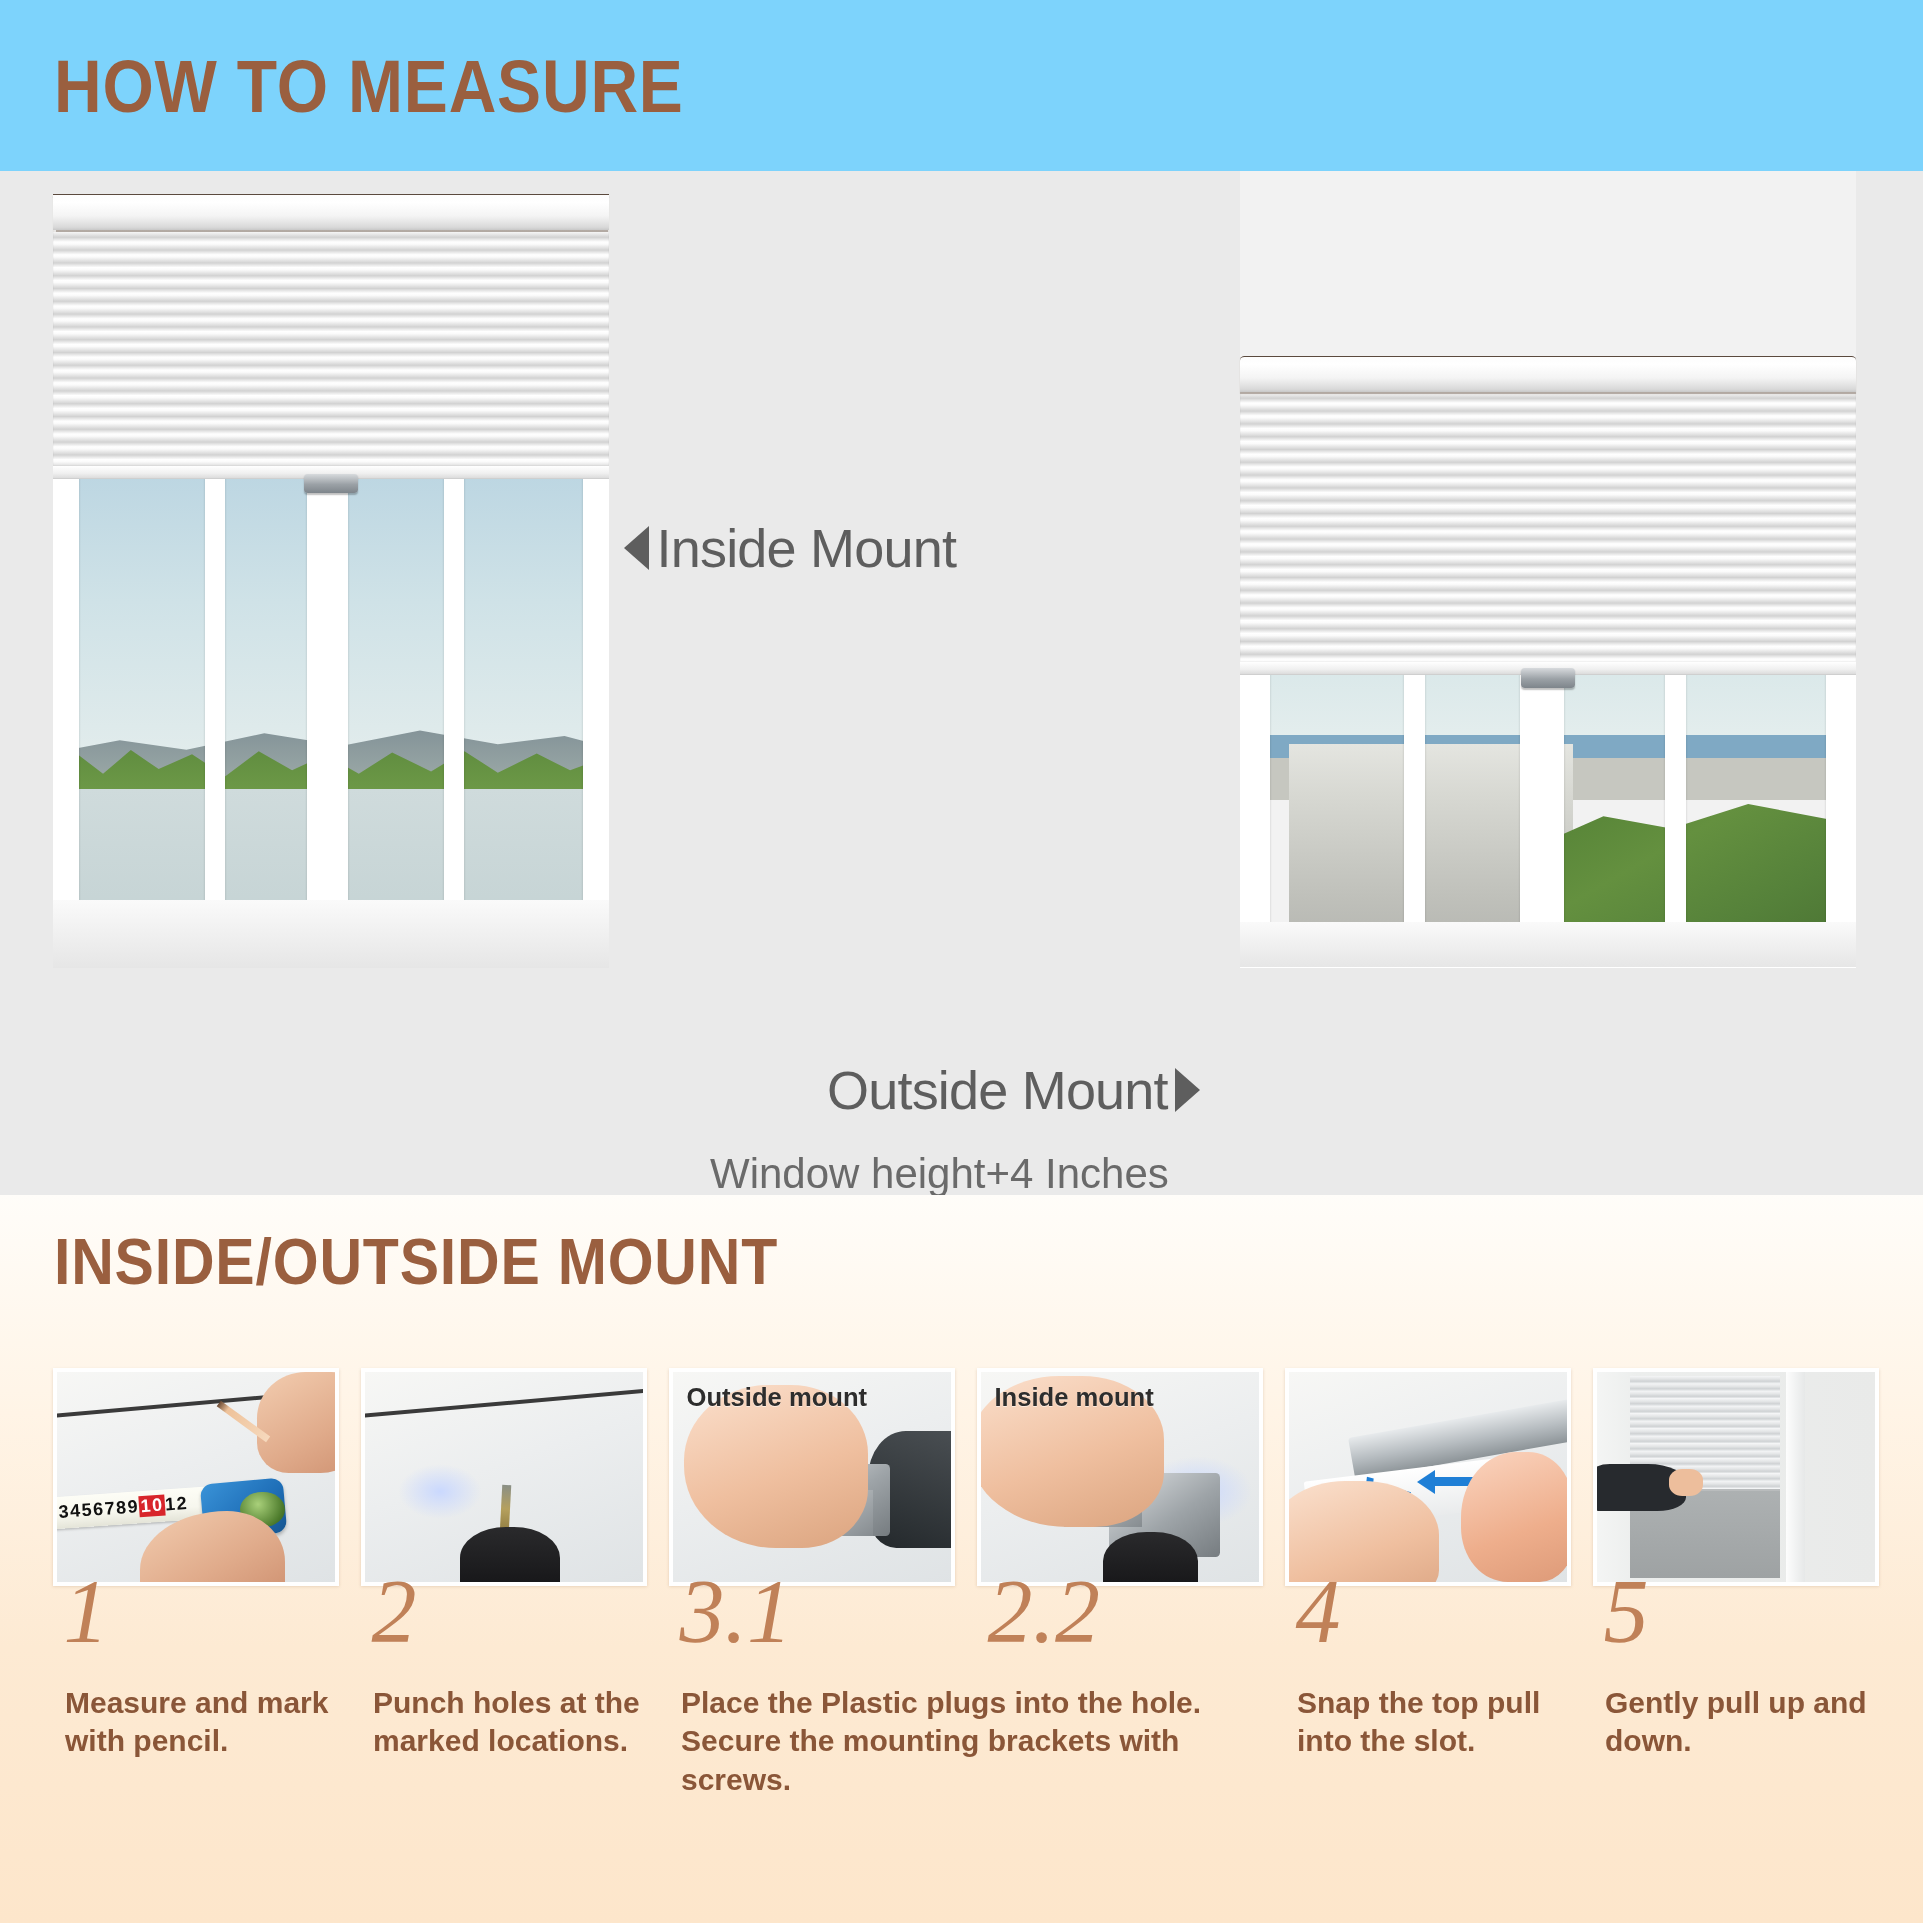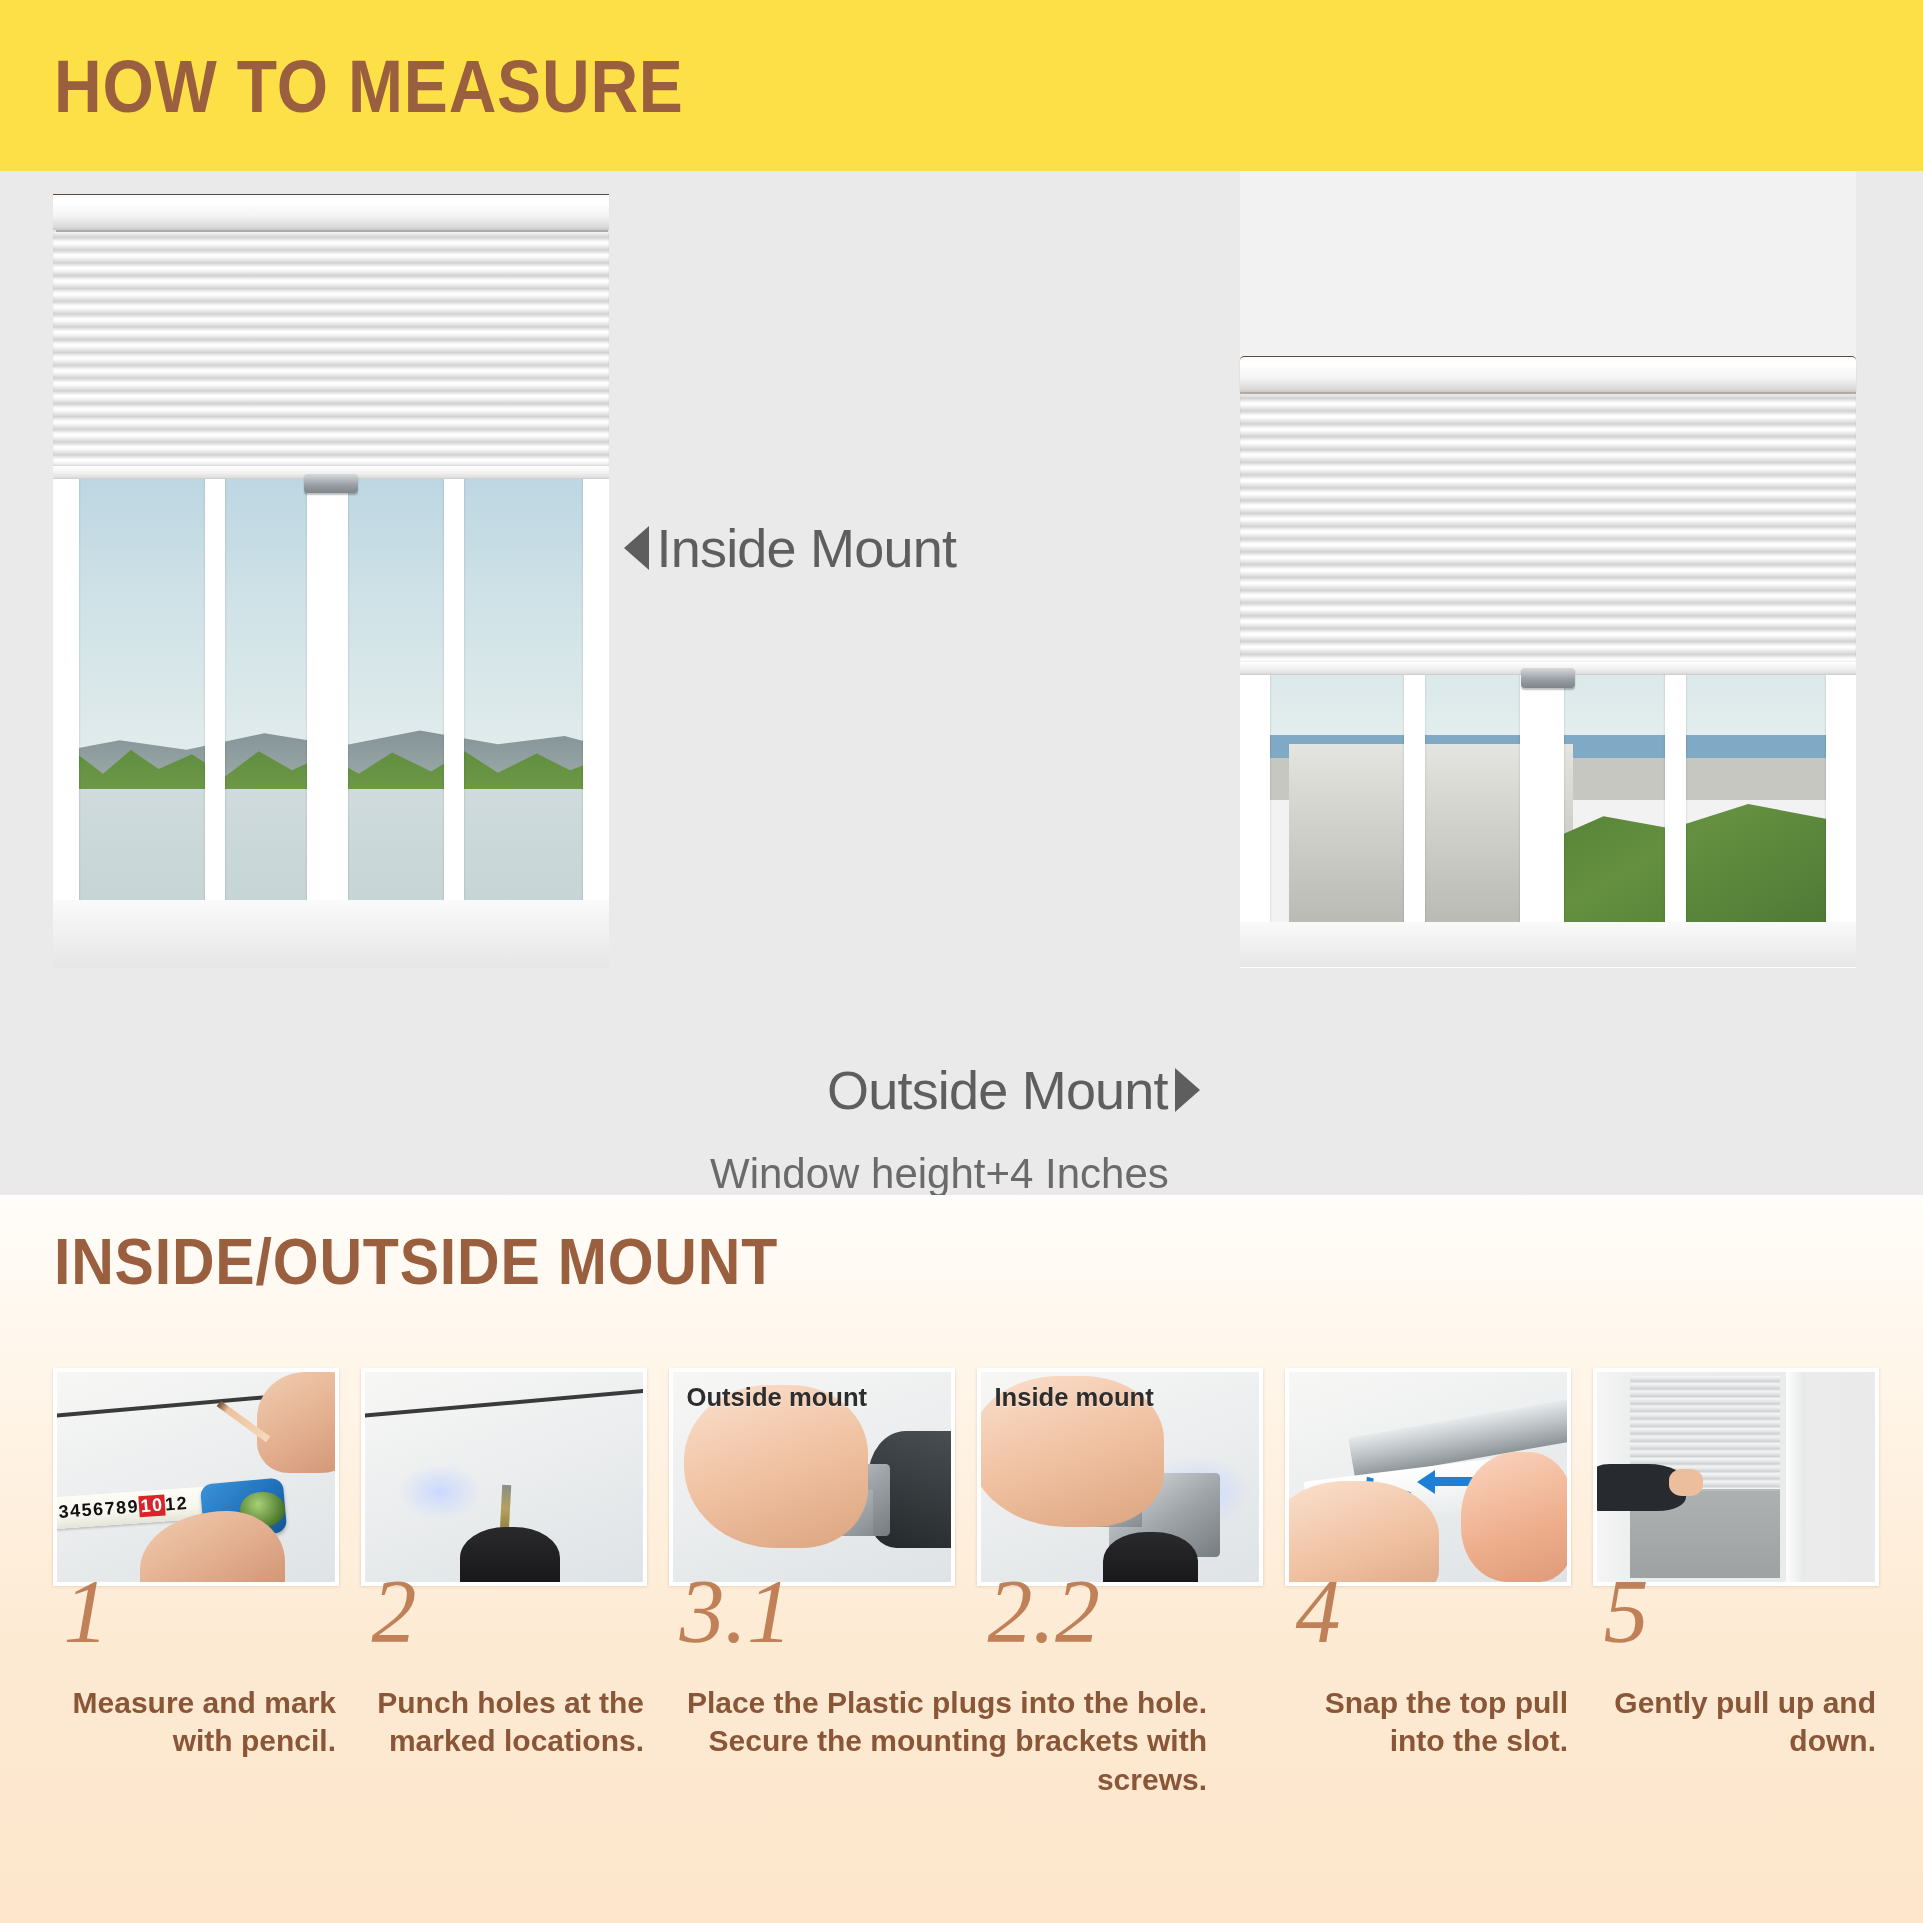--- a/index.html
+++ b/index.html
@@ -6,21 +6,21 @@
   body{
     width:1924px;height:1924px;
     font-family:"Liberation Sans", sans-serif;
     background:#ffffff;
     overflow:hidden;
     position:relative;
   }
   .page{position:relative;width:1924px;height:1924px;}
 
   
-  .sec1{position:absolute;left:0;top:0;width:1924px;height:1195px;background:#fde047;text-align:right;}
+  .sec1{position:absolute;left:0;top:0;width:1924px;height:1195px;background:#7dd3fc;text-align:right;}
   .title1{
     position:absolute;left:54px;top:44px;
     font-size:66px;font-weight:bold;letter-spacing:0.8px;
     color:#9a5f3f;
     font-family:"Liberation Sans", sans-serif;
     transform:scaleY(1.12);transform-origin:left top;
   }
   .graybox{
     position:absolute;left:0;top:171px;width:1924px;height:1024px;
     background:#eaeaea;
@@ -96,21 +96,20 @@
   .mount-head{font-size:54px;color:#5e5e5e;font-weight:normal;letter-spacing:-0.8px;}
   .mount-lines{font-size:42px;color:#6a6a6a;line-height:1.26;}
   .inside-lines{position:absolute;left:673px;top:430px;}
   .lbl-outside{position:absolute;left:827px;top:888px;display:flex;align-items:center;gap:7.5px;}
   .outside-lines{position:absolute;left:710px;top:977px;}
 
   
   .sec2{
     position:absolute;left:0;top:1195px;width:1924px;height:729px;
     background:linear-gradient(to bottom,#fffdf9 0%,#fff4e6 30%,#fdead3 62%,#fde6cb 100%);
-    text-align:right;
   }
   .title2{
     position:absolute;left:54px;top:30px;
     font-size:59px;font-weight:bold;letter-spacing:0.8px;color:#9a5f3f;
     transform:scaleY(1.1);transform-origin:left top;
   }
   .steps-row{position:absolute;left:0;top:0;width:1924px;height:729px;}
   .step{position:absolute;top:173px;}
   .photo{
     position:absolute;top:0;left:0;width:286px;height:218px;

